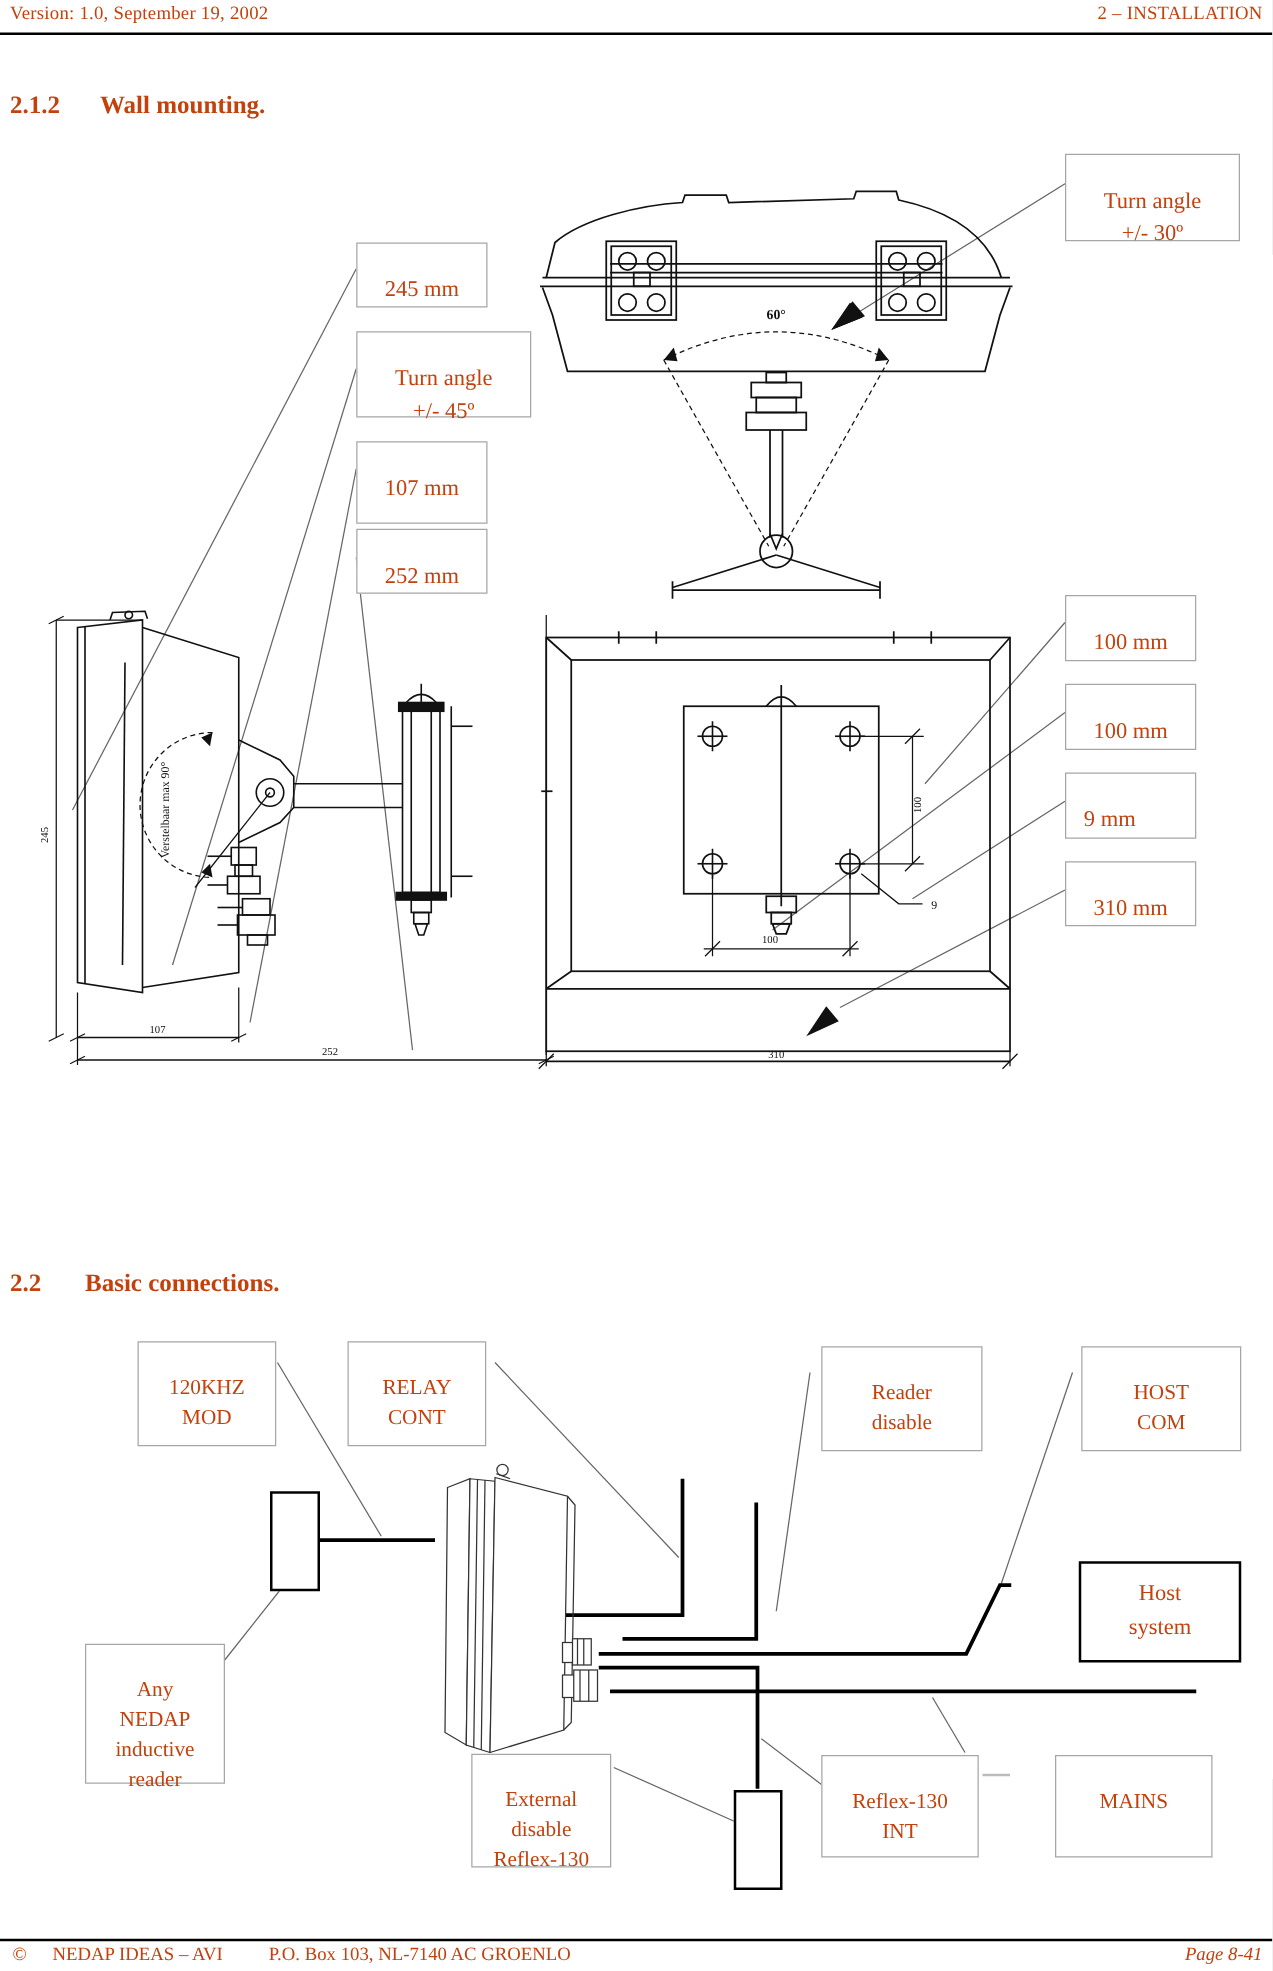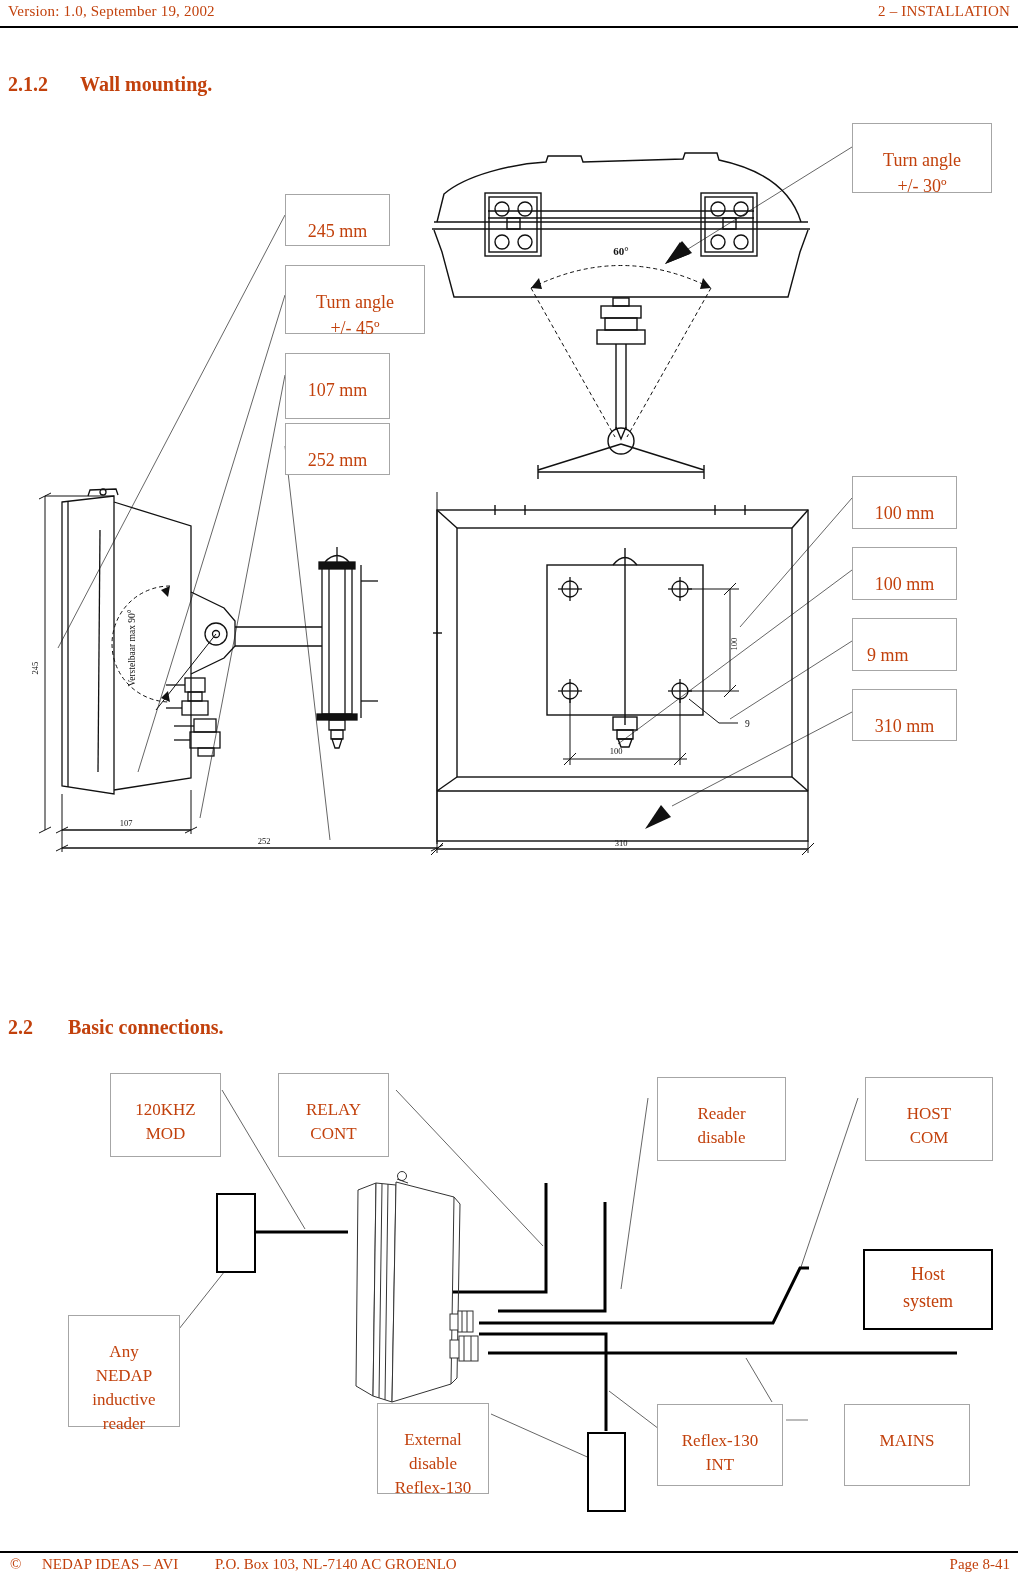--- a/index.html
+++ b/index.html
@@ -327,15 +327,15 @@
     <div>MAINS</div>
   </div>
 
   <div class="thickbox" style="left:216px;top:1193px;width:40px;height:80px;"></div>
   <div class="thickbox" style="left:587px;top:1432px;width:39px;height:80px;"></div>
 
   <div class="rule" style="top:1551px;height:1.5px;"></div>
   <div class="ftr" style="left:10px;">©</div>
   <div class="ftr" style="left:42px;">NEDAP IDEAS – AVI</div>
   <div class="ftr" style="left:215px;">P.O. Box 103, NL-7140 AC GROENLO</div>
-  <div class="ftr" style="right:8px;">Page 8-41</div>
+  <div class="ftr" style="right:8px;font-style:italic;">Page 8-41</div>
 
 </div>
 
 </body></html>

